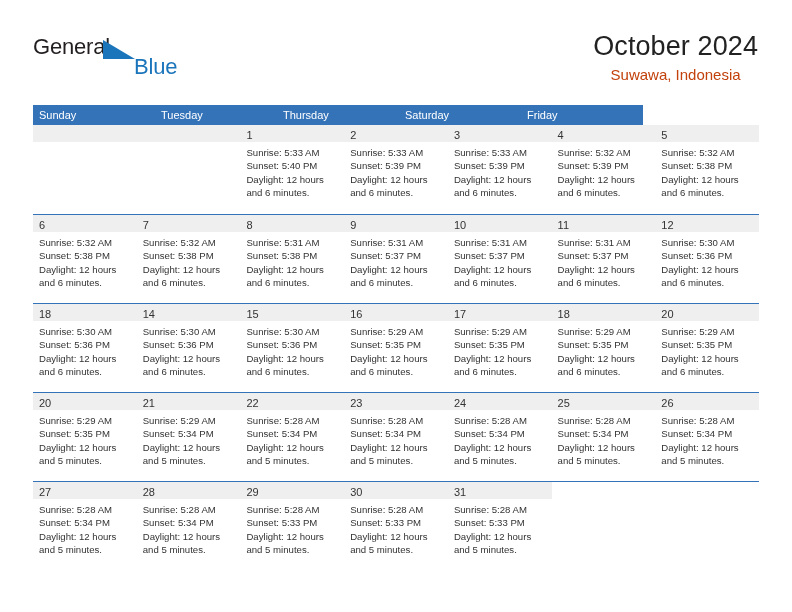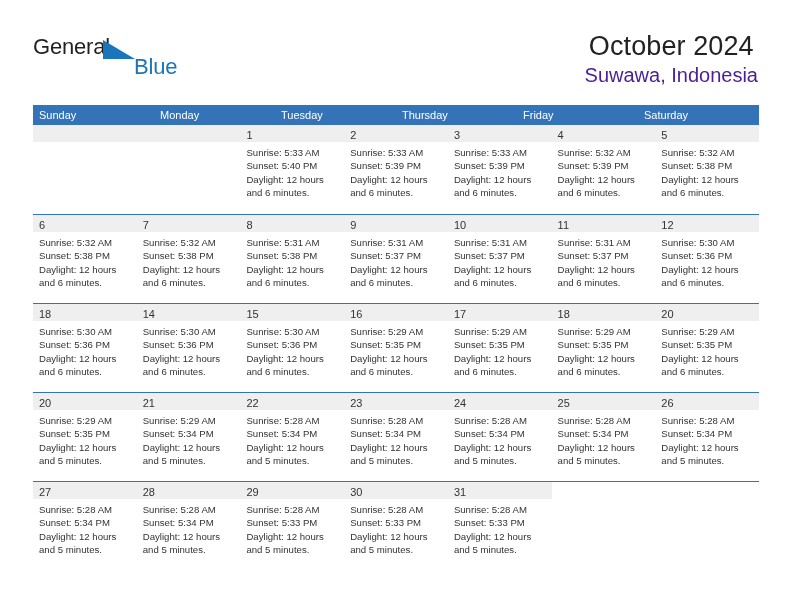--- a/index.html
+++ b/index.html
@@ -76,37 +76,37 @@
   .month-title {
     font-size: 27px;
     line-height: 32px;
     color: #222222;
     font-weight: normal;
     letter-spacing: 0.1px;
     font-family: "Liberation Sans", sans-serif;
   }
   .location-title {
     margin-top: 4px;
-    font-size: 20px;
+    font-size: 15px;
     line-height: 18px;
-    color: #4c1d95;
+    color: #c2410c;
     font-family: "Liberation Sans", sans-serif;
   }
 
   
   .calendar {
     position: absolute;
     left: 33px;
     top: 105px;
     width: 726px;
   }
 
   .weekday-row {
     display: flex;
-    width: 726px;
+    width: 610px;
     height: 20px;
     background: #3573b9;
   }
   .weekday-cell {
     flex: 1 1 0;
     box-sizing: border-box;
     padding-left: 6px;
     font-size: 11px;
     line-height: 20px;
     color: #ffffff;
@@ -187,25 +187,24 @@
       <div class="month-title">October 2024</div>
       <div class="location-title">Suwawa, Indonesia</div>
     </div>
 
   </div>
 
   <div class="calendar">
 
     <div class="weekday-row">
       <div class="weekday-cell">Sunday</div>
-      <div class="weekday-cell">Monday</div>
       <div class="weekday-cell">Tuesday</div>
       <div class="weekday-cell">Thursday</div>
+      <div class="weekday-cell">Saturday</div>
       <div class="weekday-cell">Friday</div>
-      <div class="weekday-cell">Saturday</div>
     </div>
 
     <div class="week-row first">
       <div class="day-cell empty">
         <div class="day-number-band"><span class="day-number"></span></div>
         <div class="day-details">
           <div class="detail-line"></div>
           <div class="detail-line"></div>
           <div class="detail-line"></div>
           <div class="detail-line"></div>

